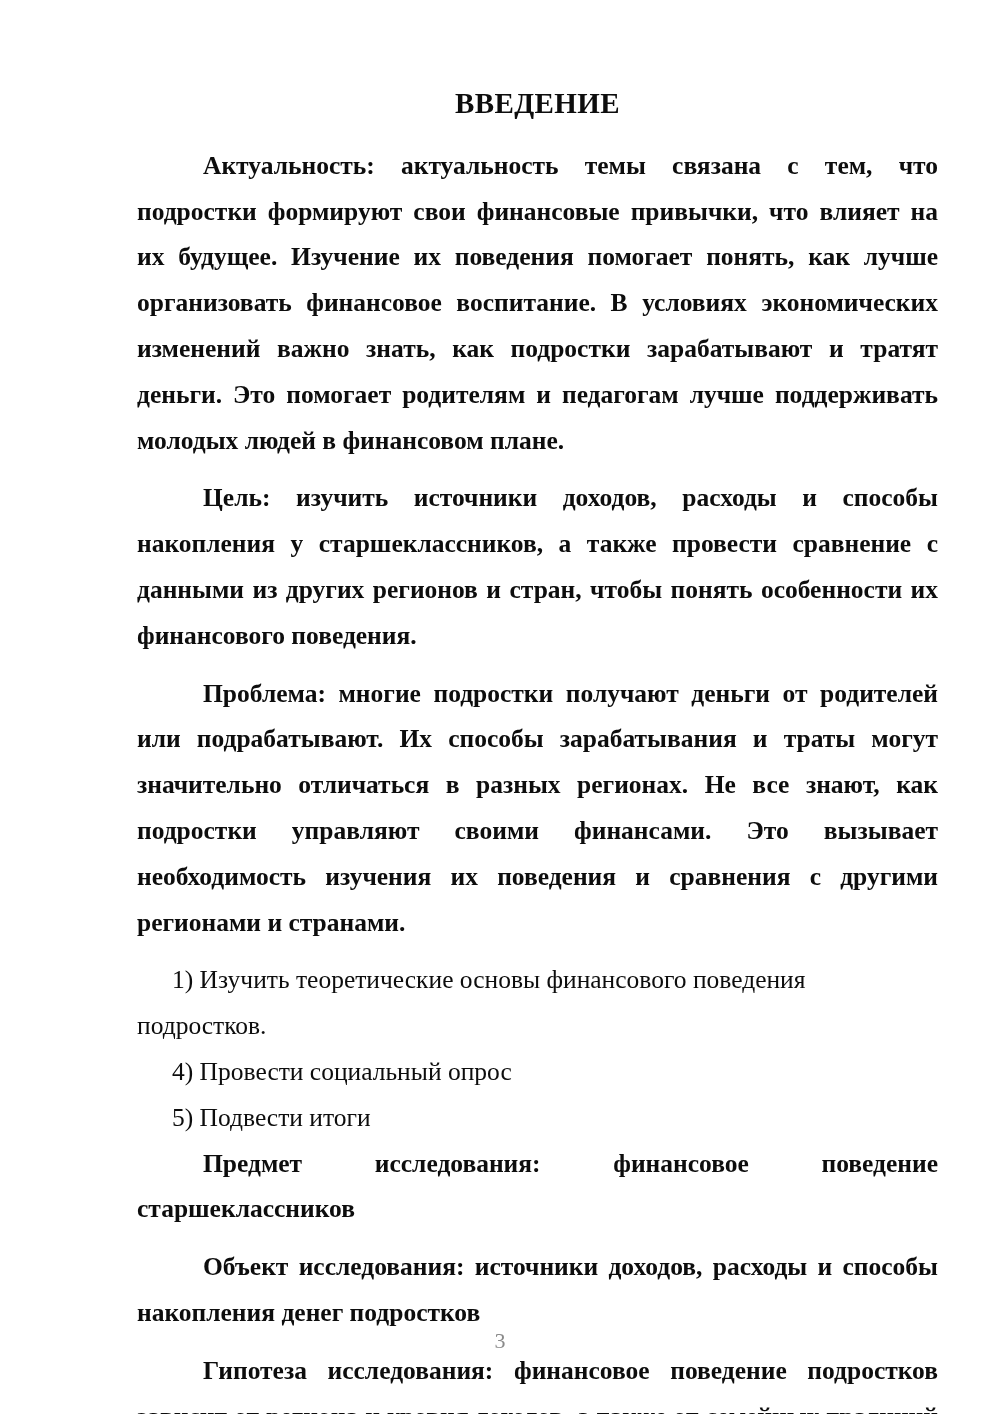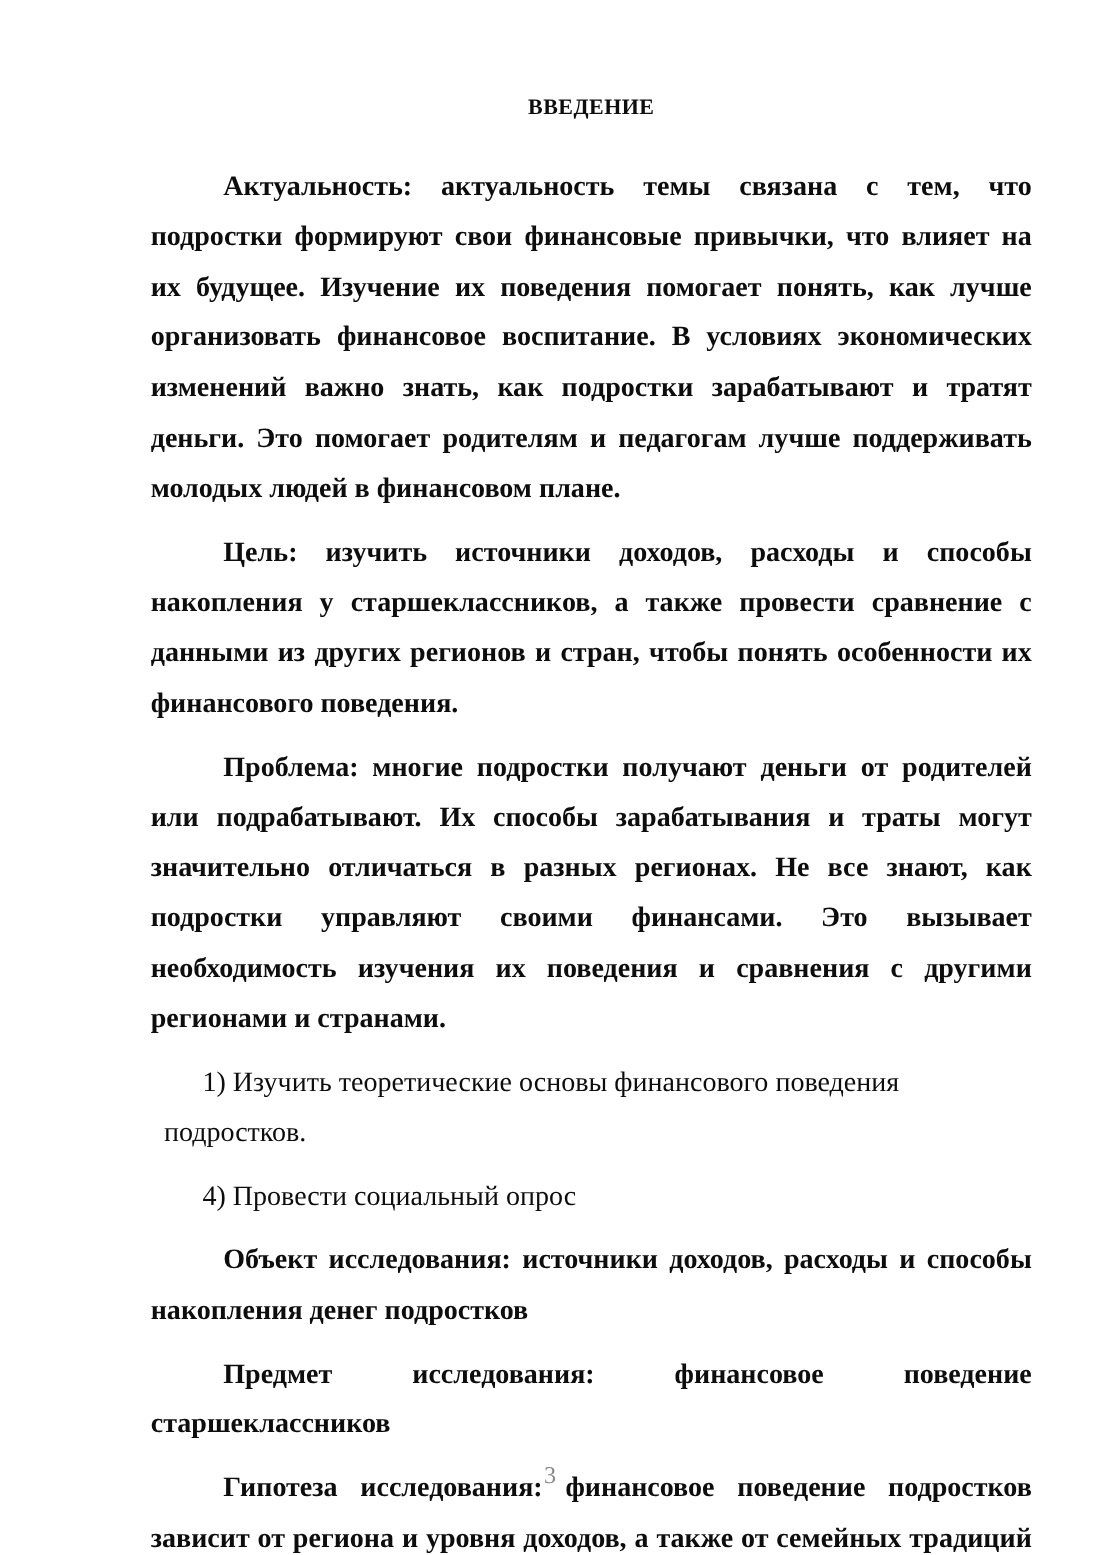--- a/index.html
+++ b/index.html
@@ -24,25 +24,25 @@
   }
 
   #doc-body {
     position: absolute;
     left: 137px;
     top: 86px;
     width: 801px;
   }
 
   .doc-title {
-    font-size: 20px;
+    font-size: 29px;
     font-weight: bold;
     text-align: center;
     letter-spacing: 0.4px;
-    margin: 0 0 36px 0;
+    margin: 0 0 22px 0;
     line-height: 1.2;
   }
 
   
   .para {
     font-size: 25.5px;
     line-height: 45.8px;
     text-align: justify;
     text-justify: inter-word;
     text-indent: 66px;
@@ -65,21 +65,21 @@
     text-indent: 66px;
     margin: 0;
   }
 
   
   .list-line {
     font-size: 25.5px;
     line-height: 45.8px;
     text-align: left;
     text-indent: 35px;
-    margin: 12px;
+    margin: 0;
   }
 
   .page-number {
     position: absolute;
     left: 0;
     top: 1330px;
     width: 1000px;
     text-align: center;
     font-size: 22px;
     color: #8a8a8a;
@@ -101,24 +101,25 @@
 
     <p class="para">Проблема: многие подростки получают деньги от родителей или подрабатывают. Их способы зарабатывания и траты могут значительно отличаться в разных регионах. Не все знают, как подростки управляют своими финансами. Это вызывает необходимость изучения их поведения и сравнения с другими регионами и странами.</p>
 
 
     <p class="list-line">1) Изучить теоретические основы финансового поведения подростков.</p>
 
 
 
     <p class="list-line">4) Провести социальный опрос</p>
 
+    <p class="list-line">5) Подвести итоги</p>
+
+    <p class="para">Предмет исследования: финансовое поведение старшеклассников</p>
 
     <p class="para">Объект исследования: источники доходов, расходы и способы накопления денег подростков</p>
-
-    <p class="para">Предмет исследования: финансовое поведение старшеклассников</p>
 
     <p class="para">Гипотеза исследования: финансовое поведение подростков зависит от региона и уровня доходов, а также от семейных традиций и условий жизни.</p>
 
   </div>
 
   <div class="page-number">3</div>
 
 </div>
 
 </body></html>

